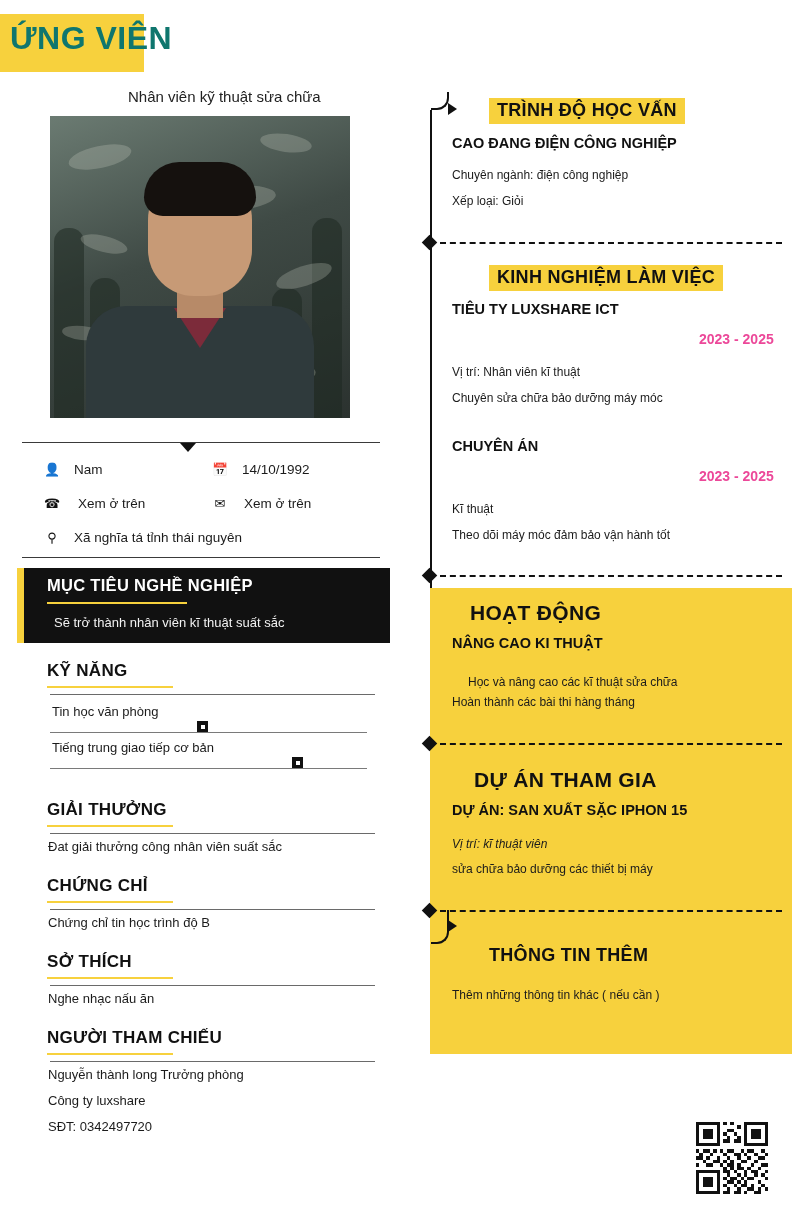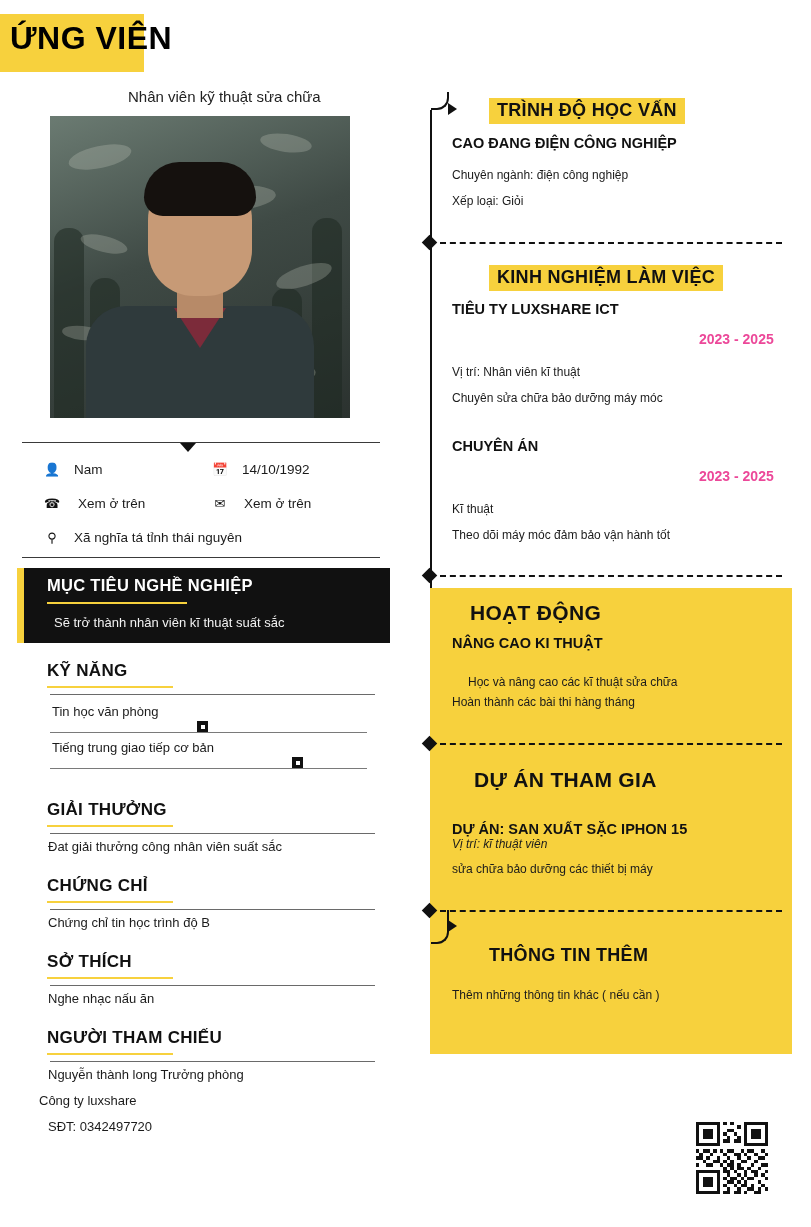--- a/index.html
+++ b/index.html
@@ -15,21 +15,21 @@
   }
 
   
   .hdr-band {
     position:absolute; left:0; top:14px; width:144px; height:58px;
     background:#f7d13d;
   }
   .hdr-title {
     position:absolute; left:10px; top:20px;
     font-size:32px; font-weight:bold; letter-spacing:0.5px;
-    color:#000000; white-space:nowrap; z-index:3;
+    color:#0f766e; white-space:nowrap; z-index:3;
   }
   .subtitle {
     position:absolute; left:128px; top:88px;
     font-size:15px; color:#222;
   }
 
   
   .photo {
     position:absolute; left:50px; top:116px; width:300px; height:302px;
     background: linear-gradient(160deg,#6b7b72 0%,#3f4a45 45%,#2b322f 100%);
@@ -237,21 +237,21 @@
 
 <div class="sec-title" style="left:47px;top:952px;">SỞ THÍCH</div>
 <div class="sec-ul" style="left:47px;top:977px;width:126px;"></div>
 <div class="sec-line" style="left:50px;top:985px;width:325px;"></div>
 <div class="sec-item" style="left:48px;top:991px;">Nghe nhạc nấu ăn</div>
 
 <div class="sec-title" style="left:47px;top:1028px;">NGƯỜI THAM CHIẾU</div>
 <div class="sec-ul" style="left:47px;top:1053px;width:126px;"></div>
 <div class="sec-line" style="left:50px;top:1061px;width:325px;"></div>
 <div class="sec-item" style="left:48px;top:1067px;">Nguyễn thành long Trưởng phòng</div>
-<div class="sec-item" style="left:39px;top:1093px;">Công ty luxshare</div>
+<div class="sec-item" style="left:48px;top:1093px;">Công ty luxshare</div>
 <div class="sec-item" style="left:48px;top:1119px;">SĐT: 0342497720</div>
 
 <div class="tl-line"></div>
 
 <div class="tl-hook" style="left:431px;top:92px;width:18px;height:18px;border-radius:0 0 12px 0;"></div>
 <div class="arrow-r" style="left:448px;top:103px;"></div>
 
 <div class="hl" style="left:489px;top:98px;">TRÌNH ĐỘ HỌC VẤN</div>
 <div class="r-head" style="left:452px;top:135px;">CAO ĐANG ĐIỆN CÔNG NGHIỆP</div>
 <div class="r-text" style="left:452px;top:168px;">Chuyên ngành: điện công nghiệp</div>
@@ -278,21 +278,21 @@
 
 <div class="hl sm" style="left:462px;top:599px;background:transparent;">HOẠT ĐỘNG</div>
 <div class="r-head" style="left:452px;top:635px;">NÂNG CAO KI THUẬT</div>
 <div class="r-text" style="left:452px;top:675px;margin-left:16px;">Học và nâng cao các kĩ thuật sửa chữa</div>
 <div class="r-text" style="left:452px;top:695px;">Hoàn thành các bài thi hàng tháng</div>
 
 <div class="diamond" style="left:424px;top:738px;"></div>
 <div class="dash" style="left:440px;top:743px;width:342px;"></div>
 
 <div class="hl sm" style="left:466px;top:766px;background:transparent;">DỰ ÁN THAM GIA</div>
-<div class="r-head" style="left:452px;top:802px;margin-top:19px;">DỰ ÁN: SAN XUẤT SẶC IPHON 15</div>
+<div class="r-head" style="left:452px;top:802px;">DỰ ÁN: SAN XUẤT SẶC IPHON 15</div>
 <div class="r-text" style="left:452px;top:837px;font-style:italic;">Vị trí: kĩ thuật viên</div>
 <div class="r-text" style="left:452px;top:862px;">sửa chữa bảo dưỡng các thiết bị máy</div>
 
 <div class="diamond" style="left:424px;top:905px;"></div>
 <div class="dash" style="left:440px;top:910px;width:342px;"></div>
 
 <div class="tl-hook" style="left:431px;top:910px;width:18px;height:34px;border-radius:0 0 12px 0;"></div>
 <div class="arrow-r" style="left:448px;top:920px;"></div>
 
 <div class="hl sm" style="left:481px;top:943px;background:transparent;font-size:18px;">THÔNG TIN THÊM</div>

